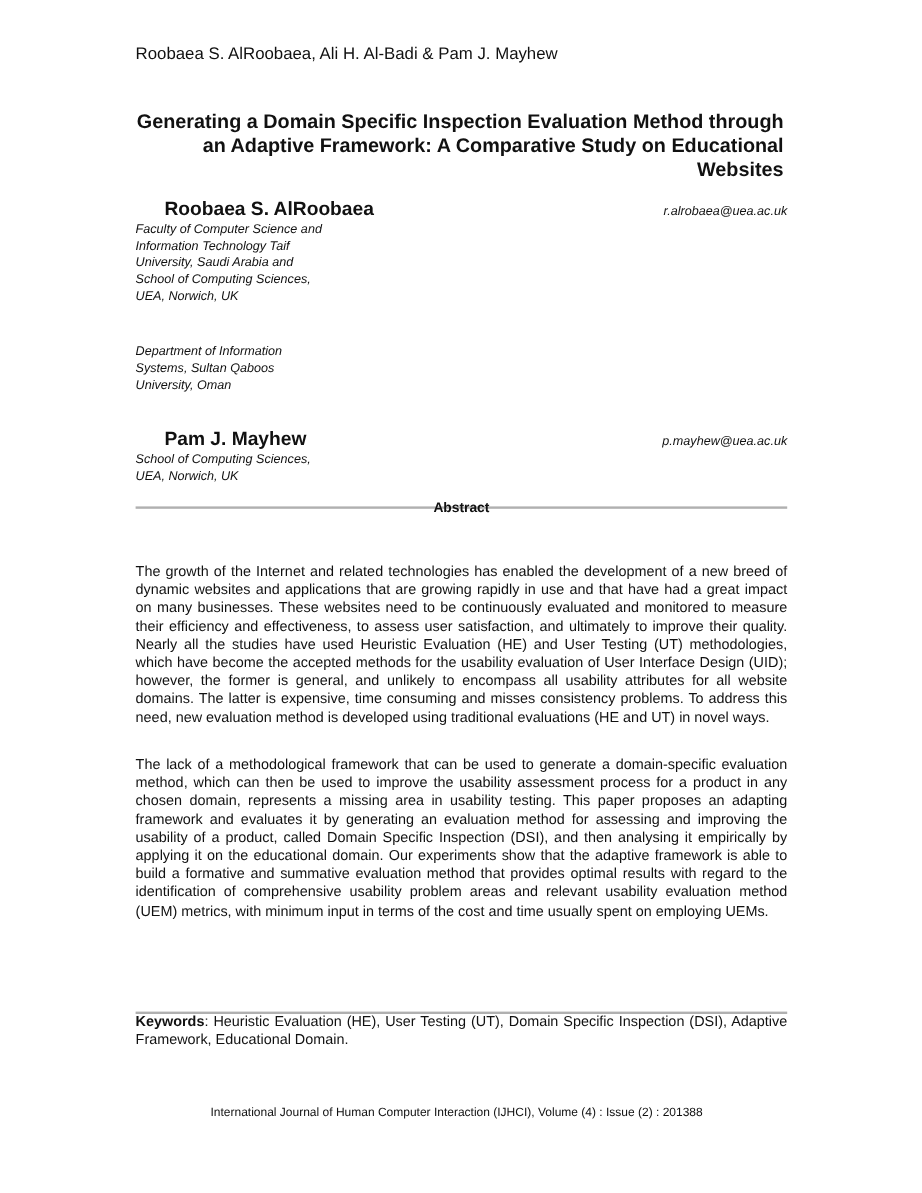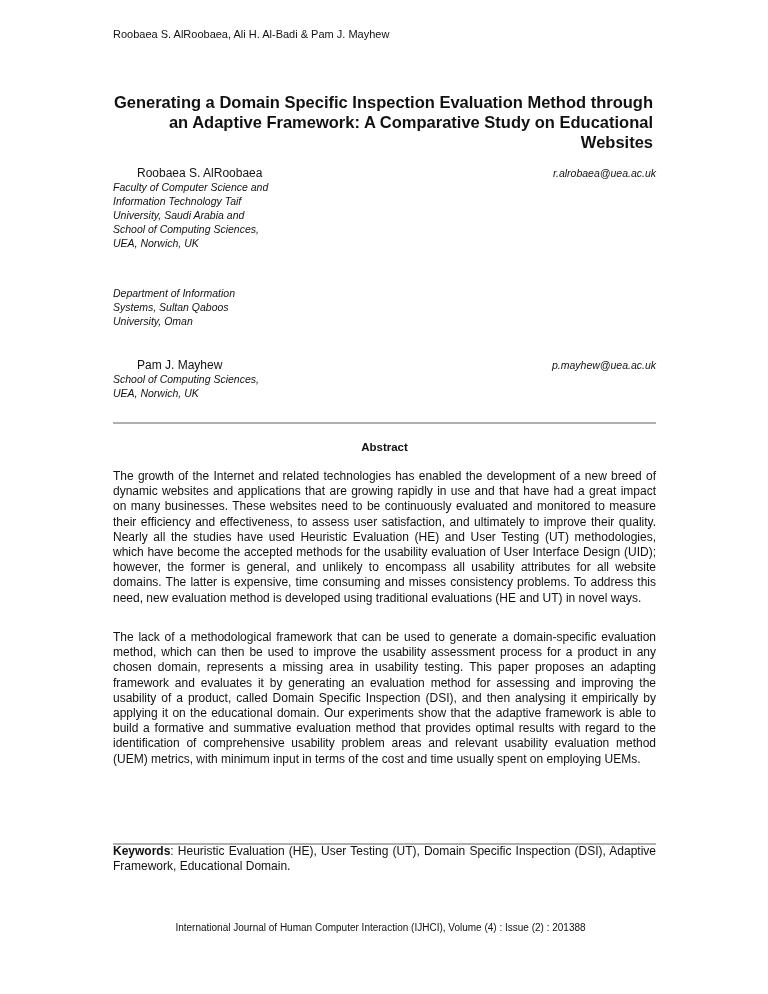--- a/index.html
+++ b/index.html
@@ -1,25 +1,25 @@
 <!DOCTYPE html>
 <html><head>
   <meta charset="utf-8">
   <style>
     html, body { margin: 0; padding: 0; background: #ffffff; }
     body { width: 768px; height: 994px; position: relative; overflow: hidden; color: #111; font-family: "Liberation Sans", sans-serif; }
-    .running-head { position: absolute; left: 113px; top: 28px; font-size: 11px; }
+    .running-head { position: absolute; left: 113px; top: 36px; font-size: 14px; }
     .title { position: absolute; left: 113px; width: 540px; top: 92px; text-align: right; font-weight: bold; font-size: 16.5px; line-height: 20px; }
     .author { position: absolute; left: 113px; width: 543px; }
     .author .row { display: flex; justify-content: space-between; align-items: baseline; }
-    .author .name { font-weight: normal; font-size: 12px; padding-left: 24px; }
+    .author .name { font-weight: bold; font-size: 16px; padding-left: 24px; }
     .author .email { font-style: italic; font-size: 10.5px; }
     .author .aff { font-style: italic; font-size: 10.5px; line-height: 14px; }
     .rule { position: absolute; left: 113px; width: 543px; height: 2px; background: #b0b0b0; }
-    .abstract-heading { position: absolute; left: 113px; width: 543px; top: 441px; text-align: center; font-weight: bold; font-size: 11.5px; }
+    .abstract-heading { position: absolute; left: 113px; width: 543px; top: 418px; text-align: center; font-weight: bold; font-size: 11.5px; }
     .para { position: absolute; left: 113px; width: 543px; font-size: 12px; line-height: 15.2px; text-align: justify; }
     .keywords { position: absolute; left: 113px; width: 543px; top: 844px; font-size: 12px; line-height: 15.2px; text-align: justify; }
     .keywords b { font-weight: bold; }
     .footer { position: absolute; left: 113px; width: 535px; top: 922px; font-size: 10px; display: flex; justify-content: center; }
   </style>
 </head>
 <body>
 
 <div class="running-head">Roobaea S. AlRoobaea, Ali H. Al-Badi &amp; Pam J. Mayhew</div>
 

